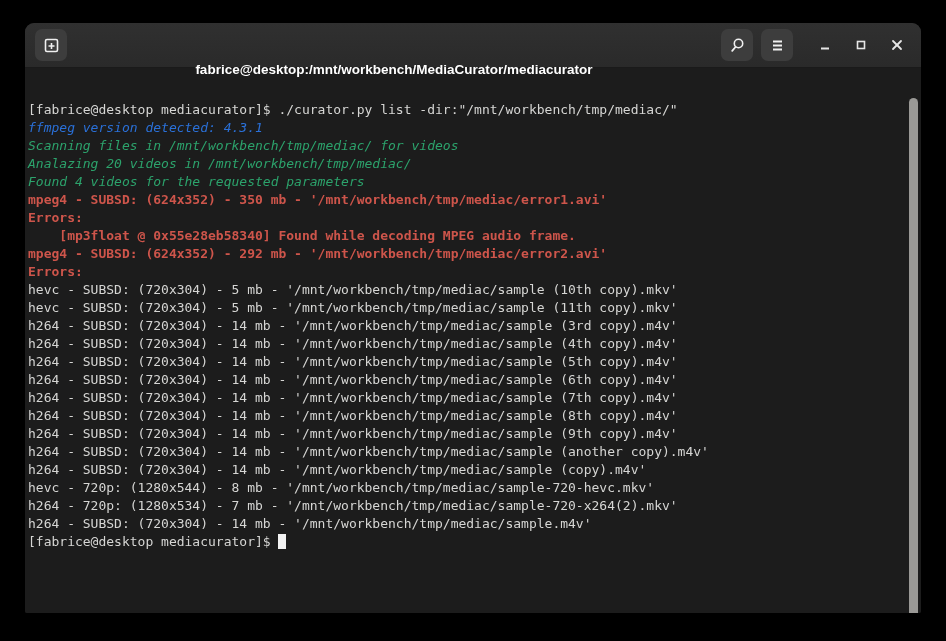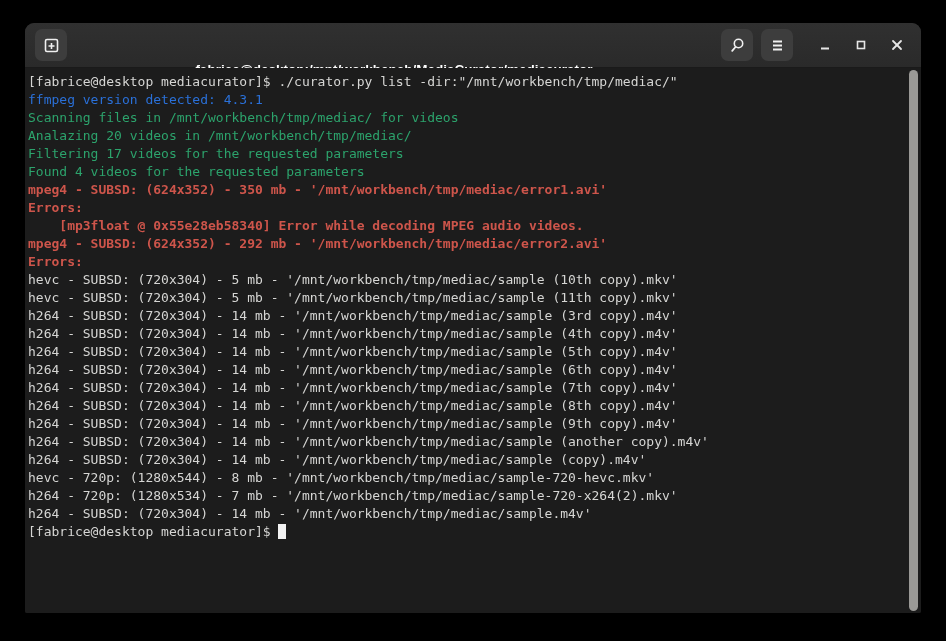--- a/index.html
+++ b/index.html
@@ -52,31 +52,32 @@
     flex:0 0 auto;
     color:#e6e6e6;
   }
   .wc-group{display:flex;align-items:center;gap:8px;margin-left:10px;}
   .terminal{
     position:relative;
     height:545px;
     background:var(--term-bg);
     box-sizing:border-box;
     padding:5px 14px 0 3px;
+    margin-top:28px;
   }
   .tline{
     font-family:"DejaVu Sans Mono","Liberation Mono",monospace;
     font-size:13px;
     line-height:18px;
     white-space:pre;
     color:var(--fg);
   }
   .tline.white{color:var(--fg);}
-  .tline.blue{color:var(--blue);}
-  .tline.green{color:var(--green);}
+  .tline.blue{color:var(--blue);font-style:italic;}
+  .tline.green{color:var(--green);font-style:italic;}
   .tline.red{color:var(--red);font-weight:bold;}
   .cursor{
     display:inline-block;
     width:8px;height:15px;
     background:#f2f2f2;
     vertical-align:text-bottom;
     margin-left:0px;
   }
   .scrollbar-track{
     position:absolute;
@@ -155,25 +156,24 @@
       </div>
     </div>
   </div>
 
   <div class="terminal">
     <div>
         <div class="tline white">[fabrice@desktop mediacurator]$ ./curator.py list -dir:"/mnt/workbench/tmp/mediac/"</div>
         <div class="tline blue">ffmpeg version detected: 4.3.1</div>
         <div class="tline green">Scanning files in /mnt/workbench/tmp/mediac/ for videos</div>
         <div class="tline green">Analazing 20 videos in /mnt/workbench/tmp/mediac/</div>
-        <div class="tline green">Filtering 17 videos for the requested parameters</div>
         <div class="tline green">Found 4 videos for the requested parameters</div>
         <div class="tline red">mpeg4 - SUBSD: (624x352) - 350 mb - '/mnt/workbench/tmp/mediac/error1.avi'</div>
         <div class="tline red">Errors:</div>
-        <div class="tline red">    [mp3float @ 0x55e28eb58340] Error while decoding MPEG audio videos.</div>
+        <div class="tline red">    [mp3float @ 0x55e28eb58340] Found while decoding MPEG audio frame.</div>
         <div class="tline red">mpeg4 - SUBSD: (624x352) - 292 mb - '/mnt/workbench/tmp/mediac/error2.avi'</div>
         <div class="tline red">Errors:</div>
         <div class="tline white">hevc - SUBSD: (720x304) - 5 mb - '/mnt/workbench/tmp/mediac/sample (10th copy).mkv'</div>
         <div class="tline white">hevc - SUBSD: (720x304) - 5 mb - '/mnt/workbench/tmp/mediac/sample (11th copy).mkv'</div>
         <div class="tline white">h264 - SUBSD: (720x304) - 14 mb - '/mnt/workbench/tmp/mediac/sample (3rd copy).m4v'</div>
         <div class="tline white">h264 - SUBSD: (720x304) - 14 mb - '/mnt/workbench/tmp/mediac/sample (4th copy).m4v'</div>
         <div class="tline white">h264 - SUBSD: (720x304) - 14 mb - '/mnt/workbench/tmp/mediac/sample (5th copy).m4v'</div>
         <div class="tline white">h264 - SUBSD: (720x304) - 14 mb - '/mnt/workbench/tmp/mediac/sample (6th copy).m4v'</div>
         <div class="tline white">h264 - SUBSD: (720x304) - 14 mb - '/mnt/workbench/tmp/mediac/sample (7th copy).m4v'</div>
         <div class="tline white">h264 - SUBSD: (720x304) - 14 mb - '/mnt/workbench/tmp/mediac/sample (8th copy).m4v'</div>

